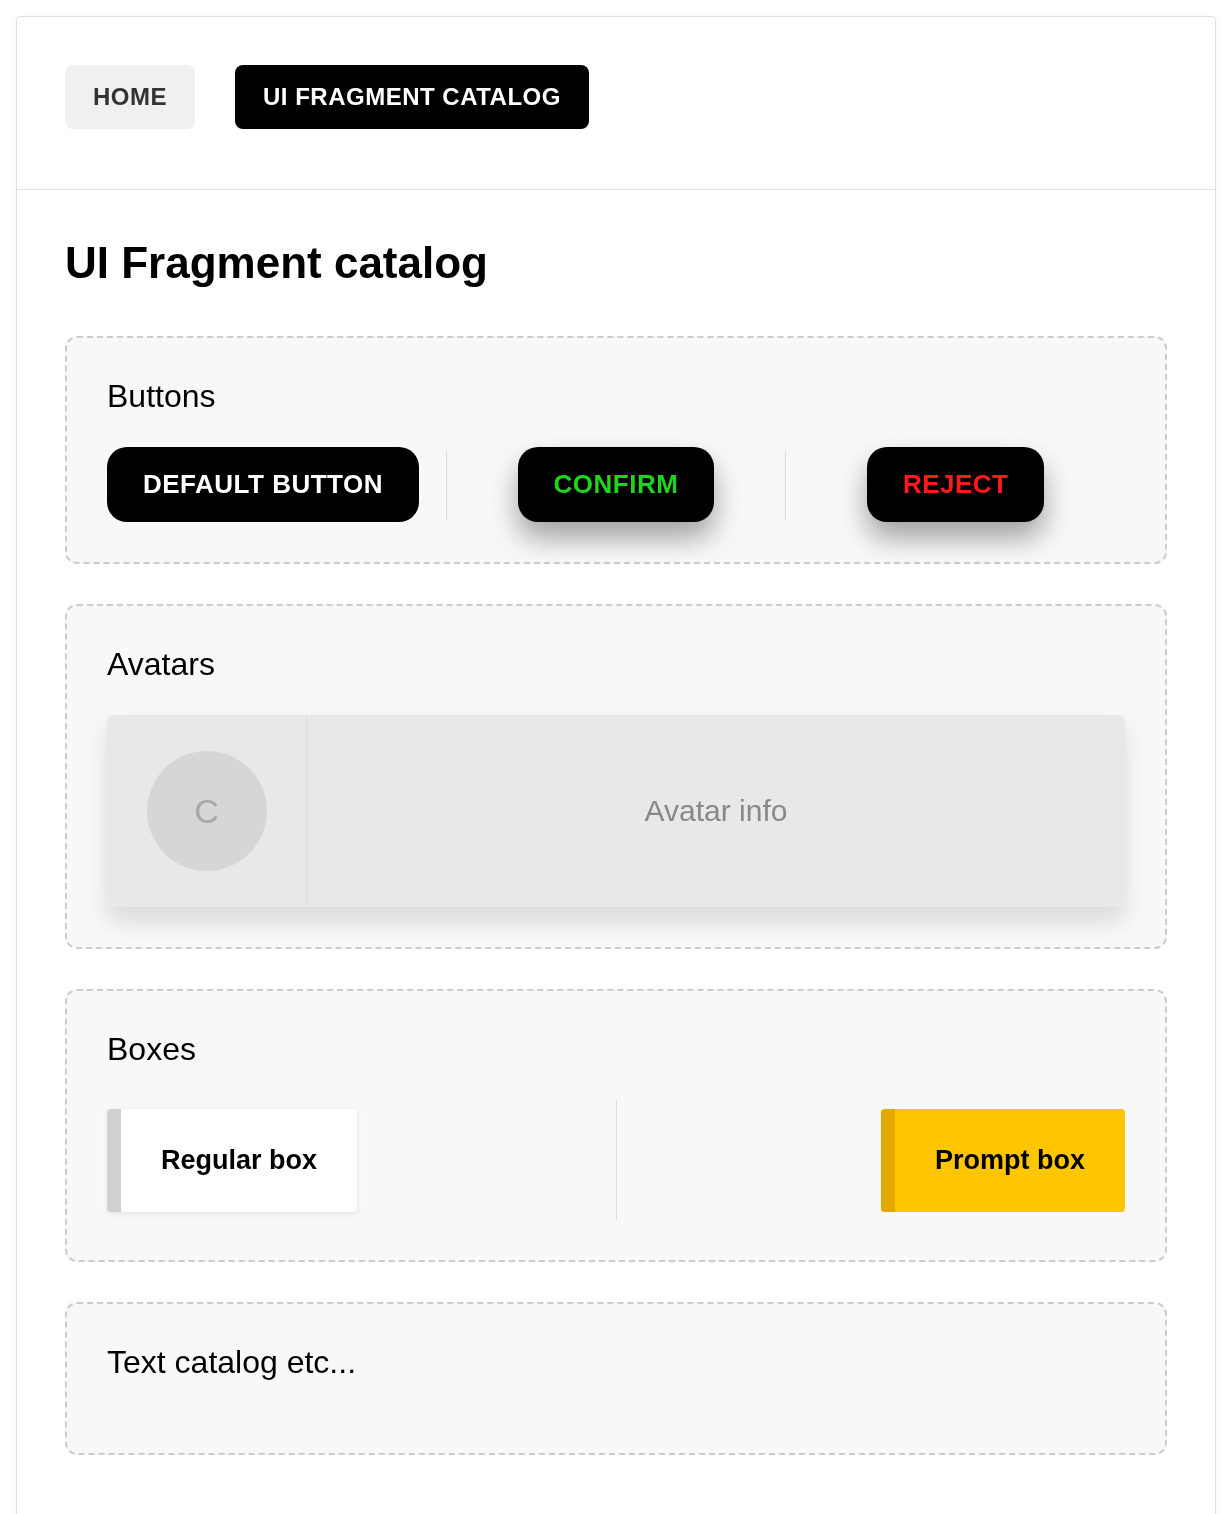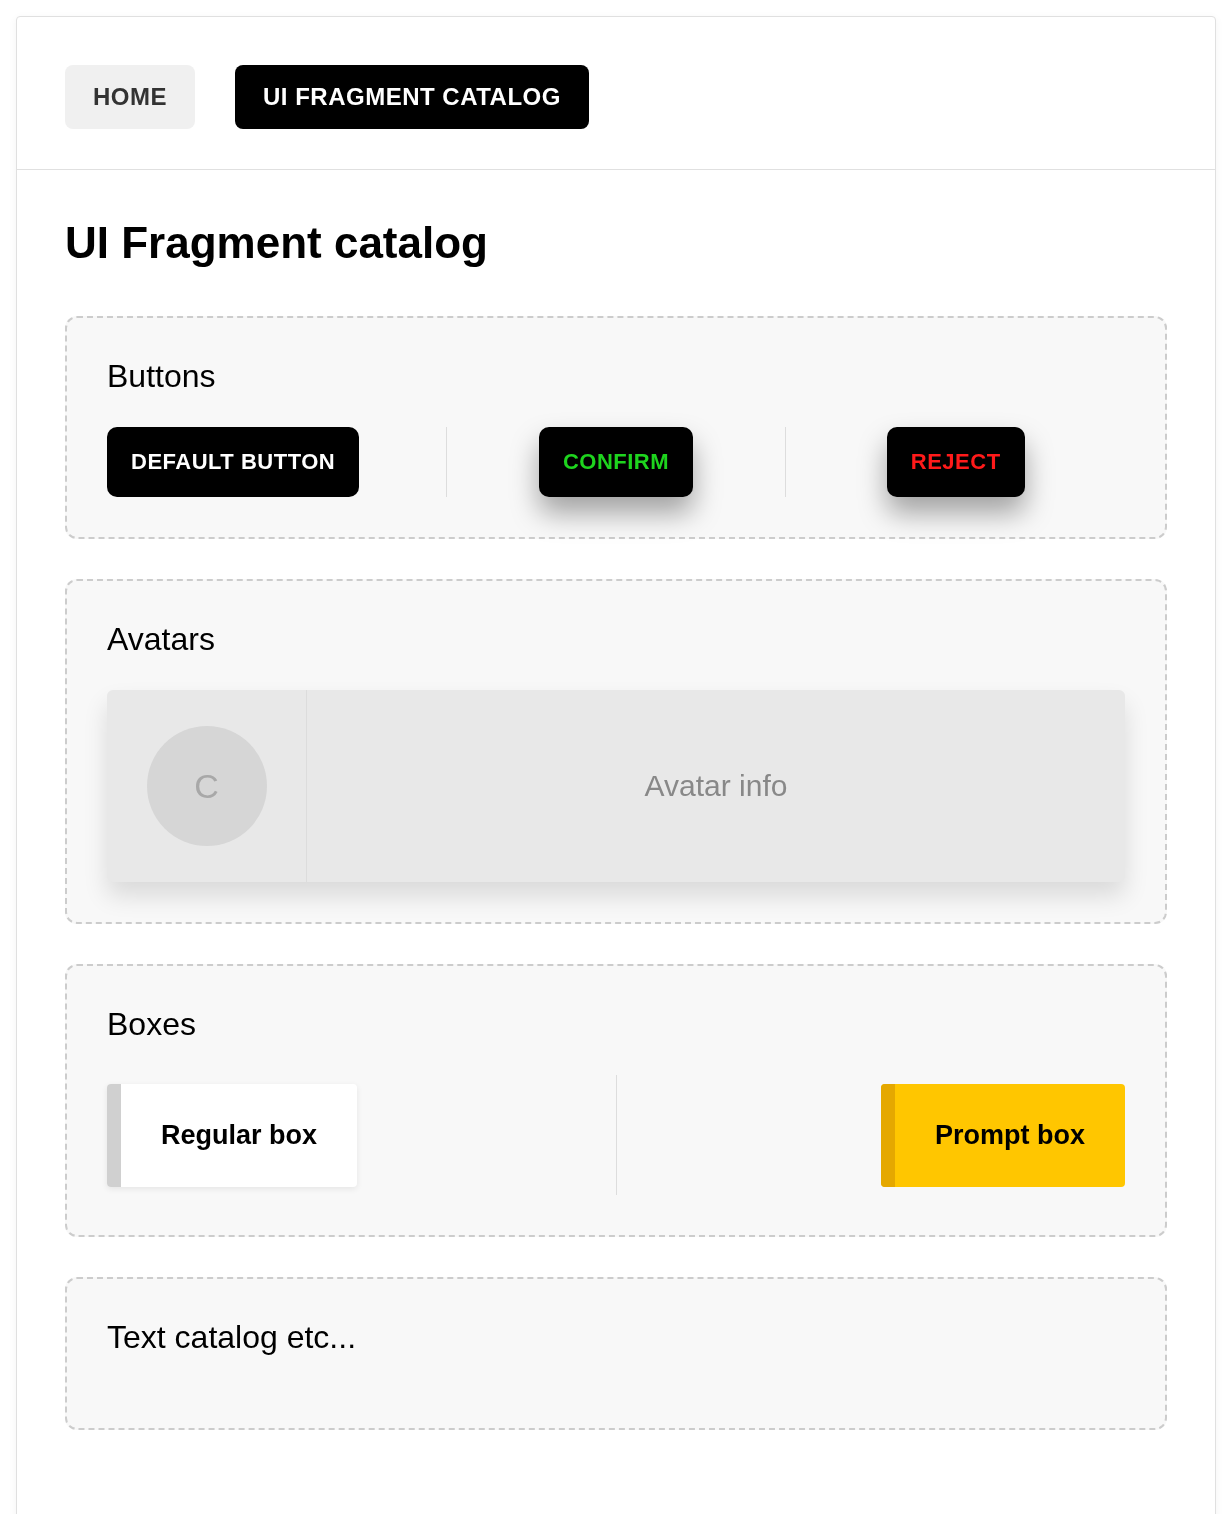--- a/index.html
+++ b/index.html
@@ -18,21 +18,21 @@
       width: 1200px;
       border: 1px solid #e0e0e0;
       border-radius: 4px;
       background: #fff;
       box-shadow: 0 2px 8px rgba(0,0,0,0.05);
     }
     
     .nav {
       display: flex;
       gap: 40px;
-      padding: 48px 48px 40px 48px;
+      padding: 48px 48px 60px 48px;
       border-bottom: 1px solid #e0e0e0;
     }
     
     .nav-item {
       font-size: 24px;
       font-weight: 700;
       letter-spacing: 0.5px;
       padding: 18px 28px;
       border-radius: 8px;
       cursor: pointer;
@@ -96,26 +96,26 @@
     
     .divider {
       width: 1px;
       height: 70px;
       background: #ddd;
     }
     
     .btn {
       background: #000;
       color: #fff;
-      font-size: 22px;
+      font-size: 26px;
       font-weight: 800;
       letter-spacing: 0.5px;
-      padding: 22px 24px;
+      padding: 22px 36px;
       border: none;
-      border-radius: 10px;
+      border-radius: 20px;
       cursor: pointer;
     }
     
     .btn.shadow {
       box-shadow: 0 16px 28px rgba(0,0,0,0.35);
     }
     
     .btn.confirm {
       color: #1ed41e;
     }

